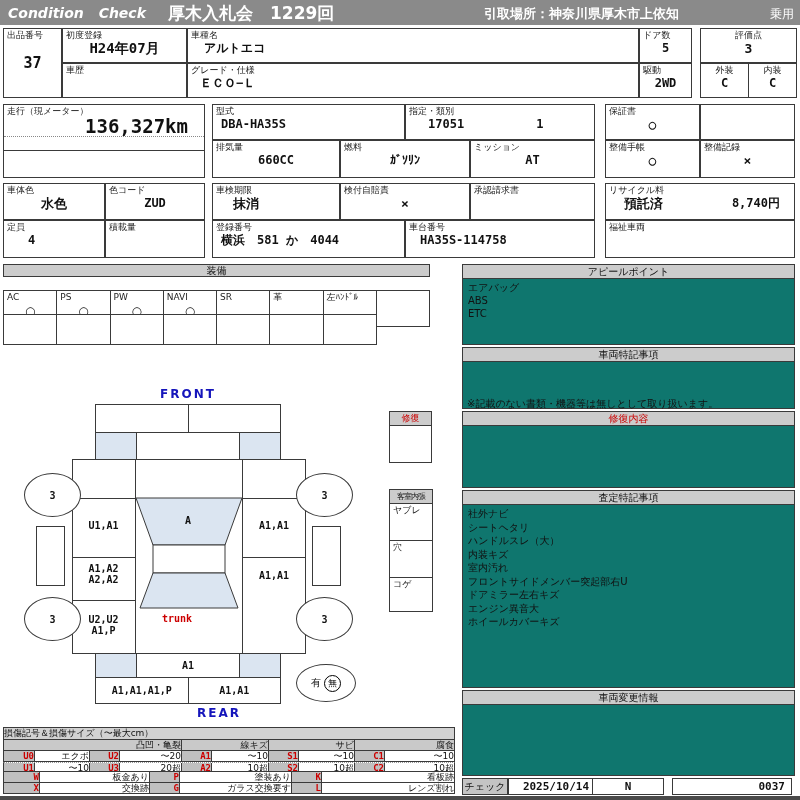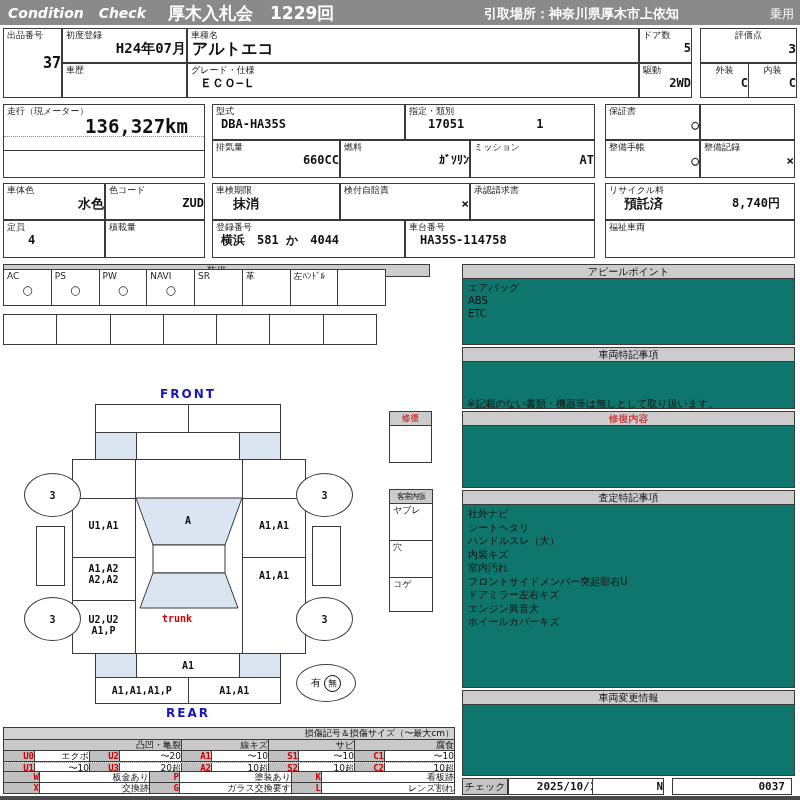--- a/index.html
+++ b/index.html
@@ -2,37 +2,37 @@
 <html><head>
 <meta charset="utf-8">
 <style>
   html,body{margin:0;padding:0}
   body{width:800px;height:800px;position:relative;background:#fff;color:#111;
        font-family:"DejaVu Sans","Liberation Sans",sans-serif;font-size:10px;overflow:hidden}
   .a{position:absolute;box-sizing:border-box}
   .b{border:1px solid #3a3a3a;background:#fff}
   .lb{display:block;font-size:9px;line-height:11px;padding:1px 3px 0;white-space:nowrap;overflow:hidden;color:#222}
   .fv{font-family:"DejaVu Sans Mono","DejaVu Sans",monospace;font-weight:bold;font-size:12px;
-      text-align:right;line-height:15px;white-space:nowrap}
+      text-align:center;line-height:15px;white-space:nowrap}
   .left{text-align:left}
   #topbar{background:#8a8a8a;color:#fff}
   #topbar span{white-space:nowrap}
   .sec{background:#0f766e}
   .sechd{background:#ccc;border-bottom:1px solid #3a3a3a;text-align:center;font-size:10px;line-height:13px;height:13px;overflow:hidden}
   .secbody{position:relative;padding:2px 5px;font-size:10px;line-height:13px}
   .red{color:#c00}
   .blue{color:#1515bb}
   .eqr{display:flex}
   .eqc{flex:1;border:1px solid #3a3a3a;background:#fff}
   .eqc + .eqc{margin-left:-1px}
   .eqv{text-align:center;font-size:12px;line-height:16px}
   .tire{border:1px solid #3a3a3a;border-radius:50%;background:#fff;display:flex;align-items:center;justify-content:center;
         font-family:"DejaVu Sans Mono",monospace;font-weight:bold;font-size:10px}
   .dmg{font-family:"DejaVu Sans Mono","DejaVu Sans",monospace;font-weight:bold;font-size:10px;line-height:11px;text-align:center;white-space:nowrap}
-  .lgt{background:#d2d2d2;border:1px solid #3a3a3a;text-align:right;font-size:9px;line-height:11px;height:11px;overflow:hidden}
+  .lgt{background:#d2d2d2;border:1px solid #3a3a3a;text-align:left;font-size:9px;line-height:11px;height:11px;overflow:hidden}
   .lrow{display:grid;border:1px solid #3a3a3a;border-top:0;background:#fff}
   .g10{grid-template-columns:30px 55px 30px 62px 30px 57px 30px 56px 30px 70px}
   .g6{grid-template-columns:35px 110px 30px 112px 30px 133px}
   .lrow>div{border-left:1px solid #3a3a3a;text-align:right;font-size:9px;line-height:10px;height:10px;overflow:hidden;white-space:nowrap}
   .lrow>div:first-child{border-left:0}
   .gcell{background:#c9c9c9}
   .code{background:#c0c0c0;color:#c00;font-weight:bold;font-family:"DejaVu Sans Mono",monospace}
   .circ{border:1px solid #000;border-radius:50%;width:15px;height:15px;display:inline-flex;align-items:center;justify-content:center;font-size:9px;line-height:9px}
   svg line,svg polygon,svg rect{stroke:#3a3a3a;stroke-width:1}
 </style>
@@ -52,21 +52,21 @@
 </div>
 <div class="a b" style="left:62px;top:28px;width:125px;height:35px">
   <span class="lb">初度登録</span>
   <div class="fv" style="font-size:14px">H24年07月</div>
 </div>
 <div class="a b" style="left:62px;top:63px;width:125px;height:35px">
   <span class="lb">車歴</span>
 </div>
 <div class="a b" style="left:187px;top:28px;width:452px;height:35px">
   <span class="lb">車種名</span>
-  <div class="fv left" style="font-size:16px;padding-left:4px">アルトエコ</div>
+  <div class="fv left" style="font-size:12px;padding-left:16px">アルトエコ</div>
 </div>
 <div class="a b" style="left:187px;top:63px;width:452px;height:35px">
   <span class="lb">グレード・仕様</span>
   <div class="fv left" style="font-size:12px;padding-left:12px">ＥＣＯ−Ｌ</div>
 </div>
 <div class="a b" style="left:639px;top:28px;width:53px;height:35px">
   <span class="lb">ドア数</span>
   <div class="fv">5</div>
 </div>
 <div class="a b" style="left:639px;top:63px;width:53px;height:35px">
@@ -169,21 +169,21 @@
   <div style="display:flex;justify-content:space-between;padding:0 14px 0 18px">
     <div class="fv" style="font-size:13px">預託済</div>
     <div class="fv">8,740円</div>
   </div>
 </div>
 <div class="a b" style="left:605px;top:220px;width:190px;height:38px">
   <span class="lb">福祉車両</span>
 </div>
 
 <div class="a" style="left:3px;top:264px;width:427px;height:13px;background:#ccc;border:1px solid #3a3a3a;text-align:center;font-size:10px;line-height:12px">装備</div>
-<div class="a eqr" style="left:3px;top:269px;width:383px;height:37px">
+<div class="a eqr" style="left:3px;top:290px;width:427px;height:37px">
   <div class="eqc">
       <span class="lb">AC</span>
       <div class="eqv">○</div>
     </div>
   <div class="eqc">
       <span class="lb">PS</span>
       <div class="eqv">○</div>
     </div>
   <div class="eqc">
       <span class="lb">PW</span>
@@ -313,21 +313,21 @@
 
 <div class="a eqr" style="left:95px;top:653px;width:186px;height:25px">
   <div class="eqc" style="flex:0 0 40px;background:#dbe5f1"></div>
   <div class="eqc dmg" style="line-height:23px">A1</div>
   <div class="eqc" style="flex:0 0 40px;background:#dbe5f1"></div>
 </div>
 <div class="a eqr" style="left:95px;top:677px;width:186px;height:27px">
   <div class="eqc dmg" style="line-height:25px">A1,A1,A1,P</div>
   <div class="eqc dmg" style="line-height:25px">A1,A1</div>
 </div>
-<div class="a blue" style="left:135px;top:706px;width:106px;text-align:center;font-weight:bold;font-size:12px;letter-spacing:2px">REAR</div>
+<div class="a blue" style="left:135px;top:706px;width:106px;text-align:right;font-weight:bold;font-size:12px;letter-spacing:2px">REAR</div>
 
 <div class="a" style="left:296px;top:664px;width:60px;height:38px;border:1px solid #3a3a3a;border-radius:50%;display:flex;align-items:center;justify-content:center;gap:3px;background:#fff">
   <span style="font-size:10px">有</span>
   <span class="circ">無</span>
 </div>
 
 <div class="a b" style="left:389px;top:411px;width:43px;height:52px">
   <div class="sechd red" style="font-size:9px">修復</div>
 </div>
 <div class="a b" style="left:389px;top:489px;width:44px;height:123px">

